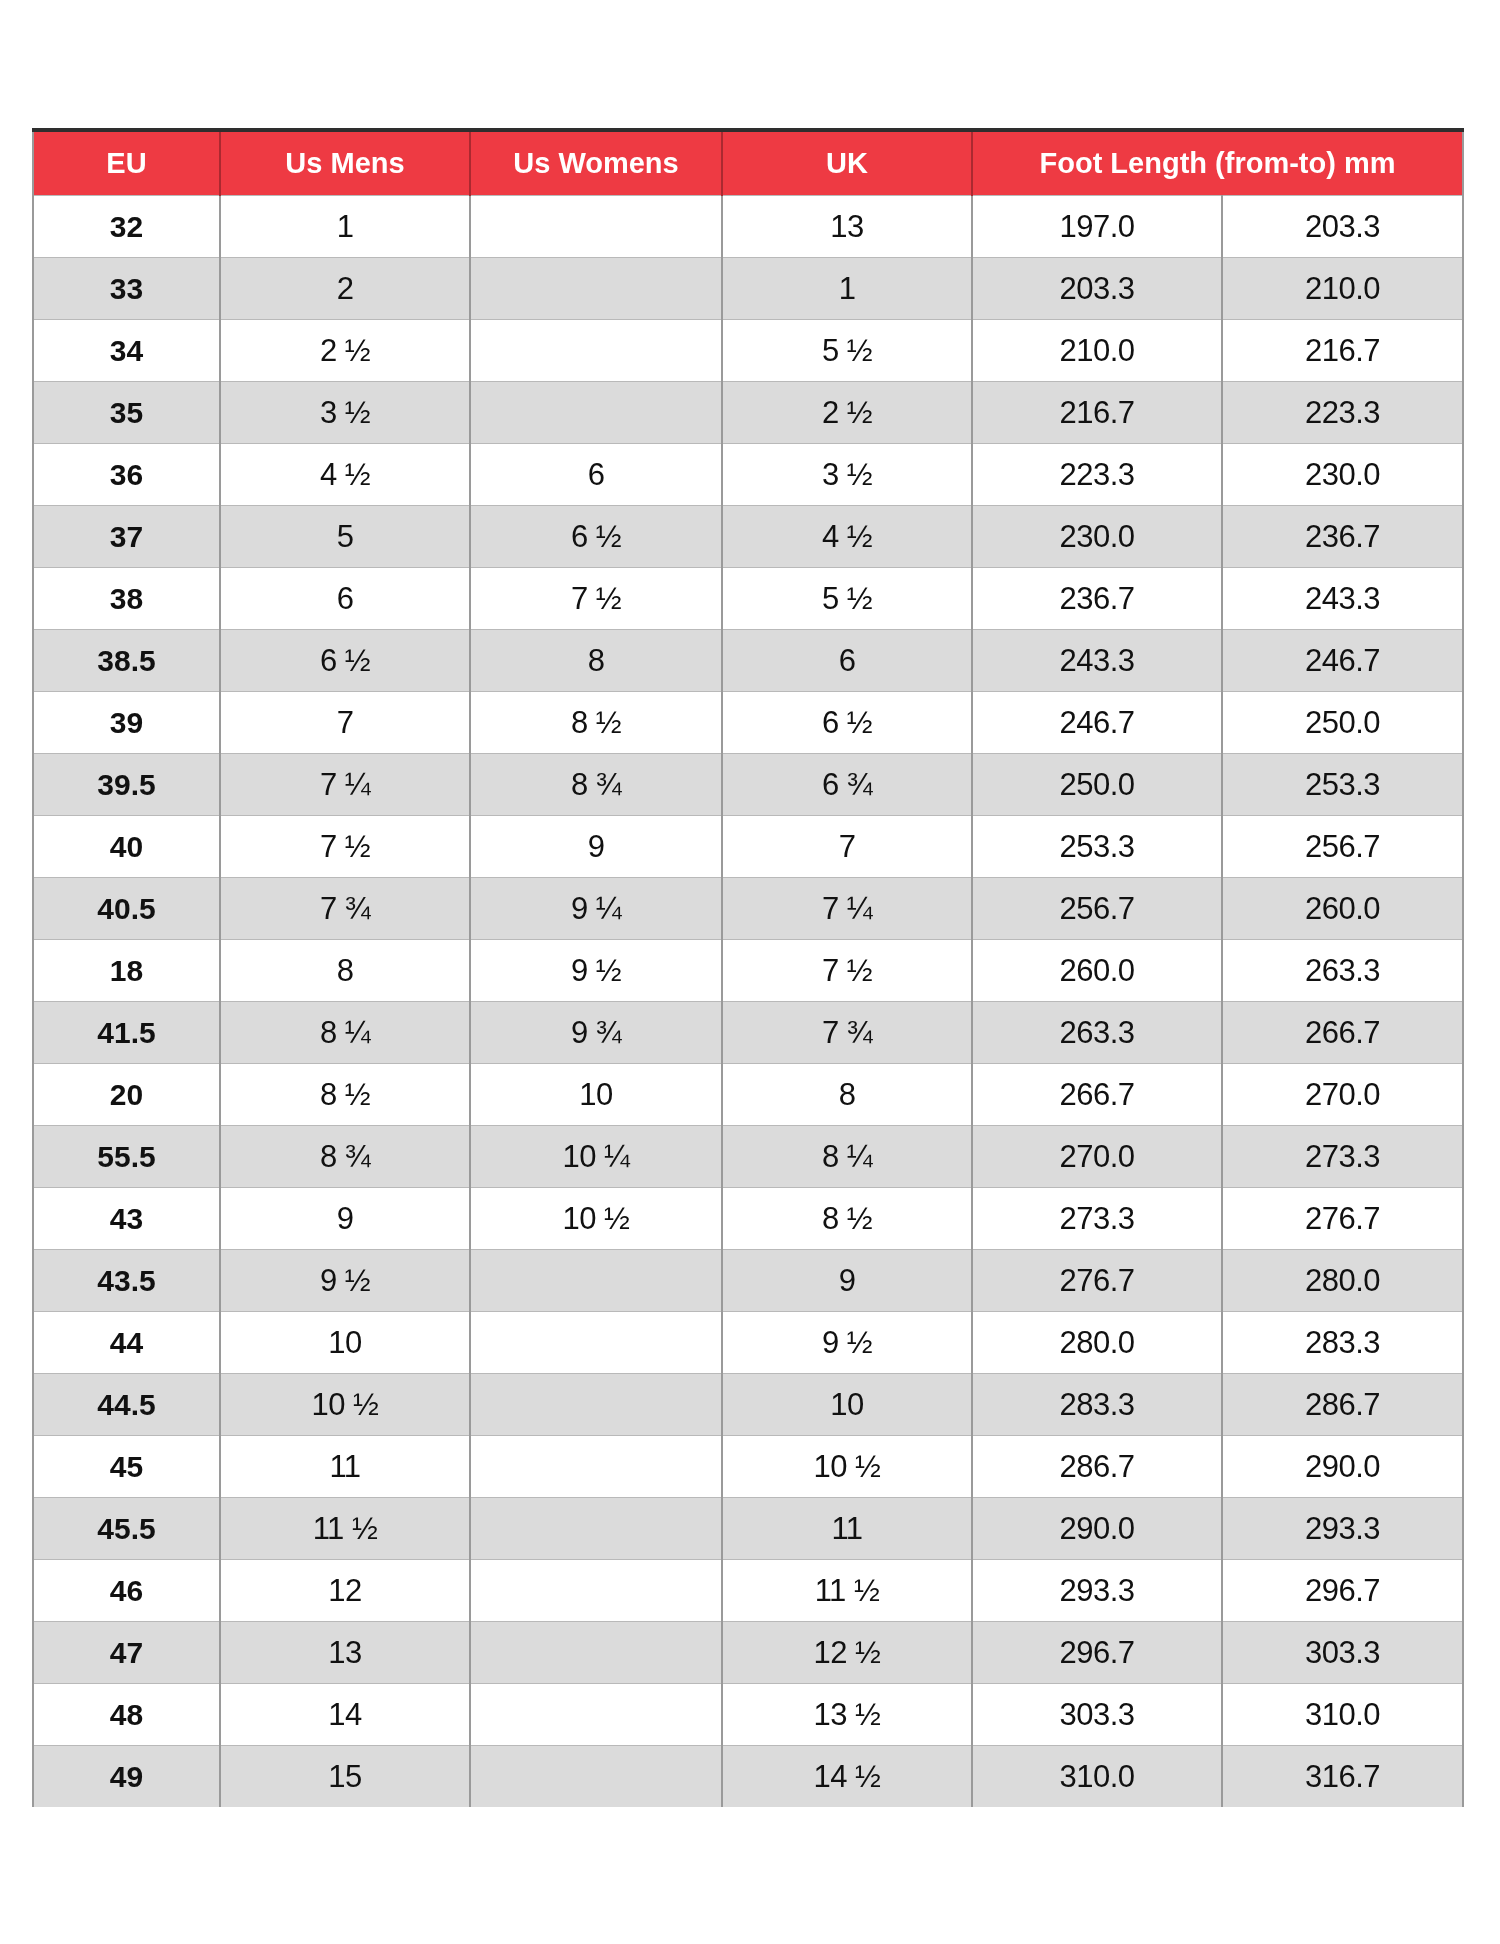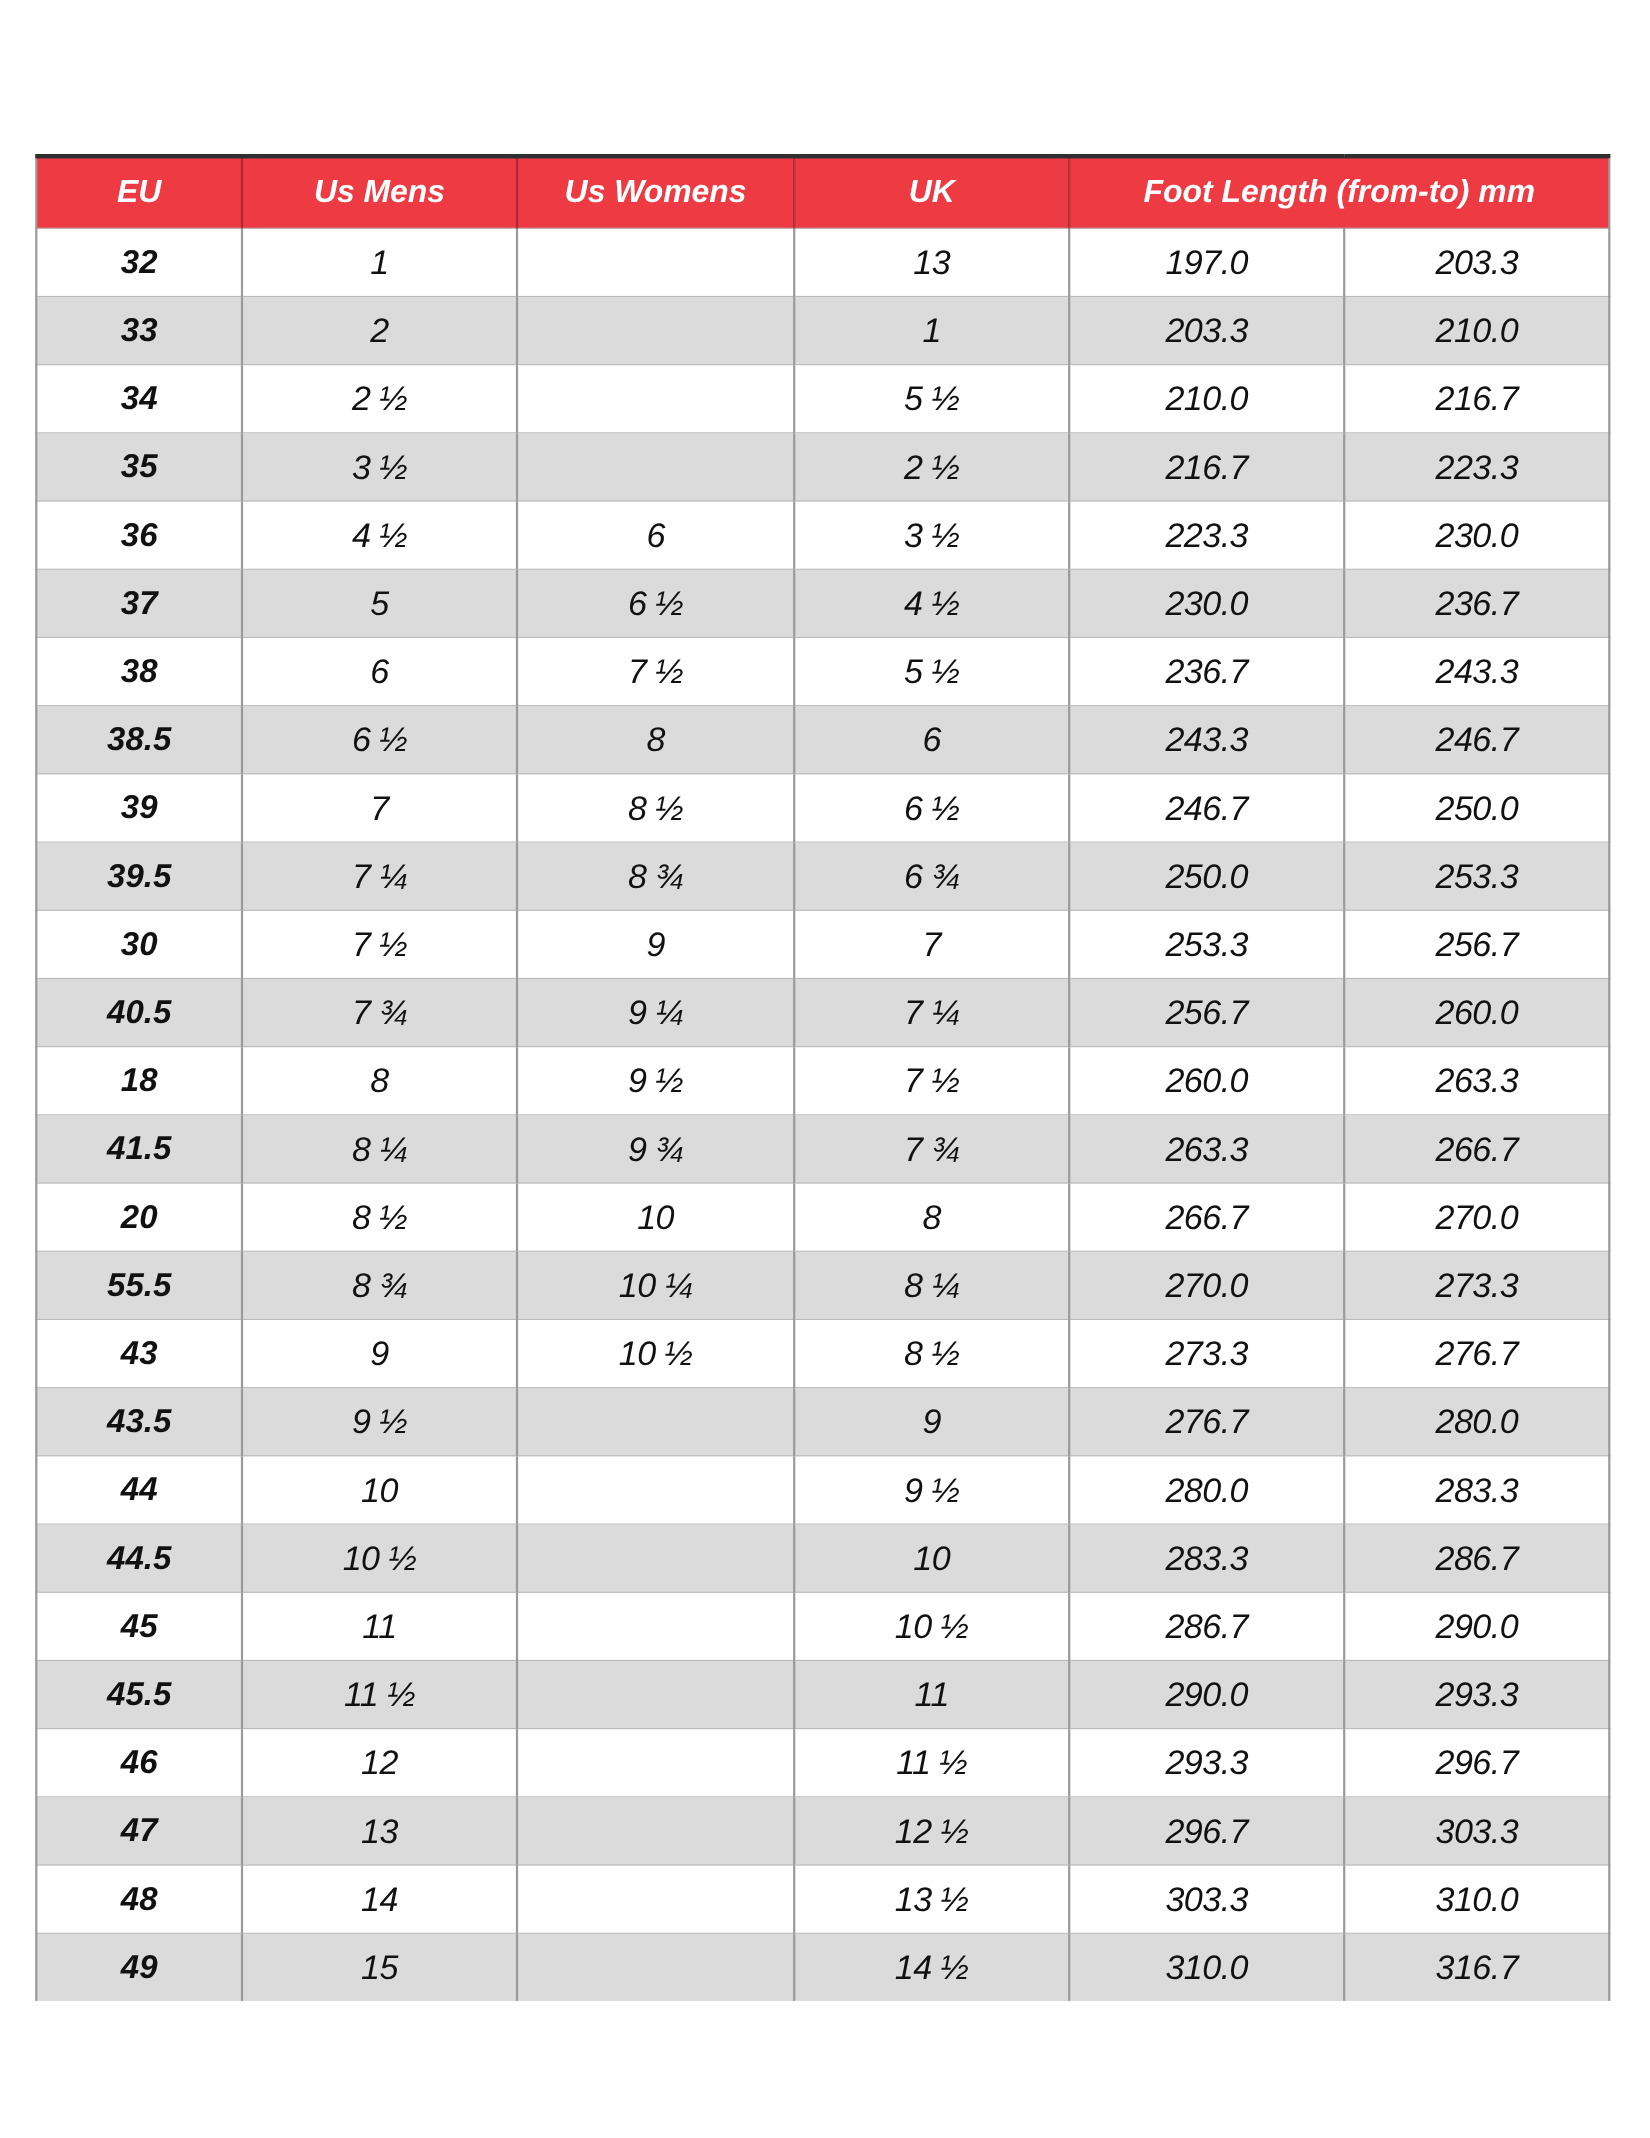--- a/index.html
+++ b/index.html
@@ -19,28 +19,27 @@
     font-family:"Liberation Sans","DejaVu Sans",sans-serif;
     color:var(--text);
   }
   .page{
     position:relative;
     width:1500px;height:1944px;
     overflow:hidden;
   }
   table.size-table{
     position:absolute;
-    left:32px;top:140px;
+    left:32px;top:128px;
     width:1430px;
     border-collapse:collapse;
     table-layout:fixed;
     border-top:4px solid var(--top-border);
     border-left:2px solid var(--grid);
     border-right:2px solid var(--grid);
-    font-style:italic;
   }
   col.c-eu{width:187px;}
   col.c-mens{width:250px;}
   col.c-womens{width:252px;}
   col.c-uk{width:250px;}
   col.c-from{width:250px;}
   col.c-to{width:241px;}
   thead th{
     background:var(--header-bg);
     color:var(--header-text);
@@ -165,21 +164,21 @@
         </tr>
         <tr class="odd">
           <td class="eu">39.5</td>
           <td>7 ¼</td>
           <td>8 ¾</td>
           <td>6 ¾</td>
           <td>250.0</td>
           <td>253.3</td>
         </tr>
         <tr class="even">
-          <td class="eu">30</td>
+          <td class="eu">40</td>
           <td>7 ½</td>
           <td>9</td>
           <td>7</td>
           <td>253.3</td>
           <td>256.7</td>
         </tr>
         <tr class="odd">
           <td class="eu">40.5</td>
           <td>7 ¾</td>
           <td>9 ¼</td>

